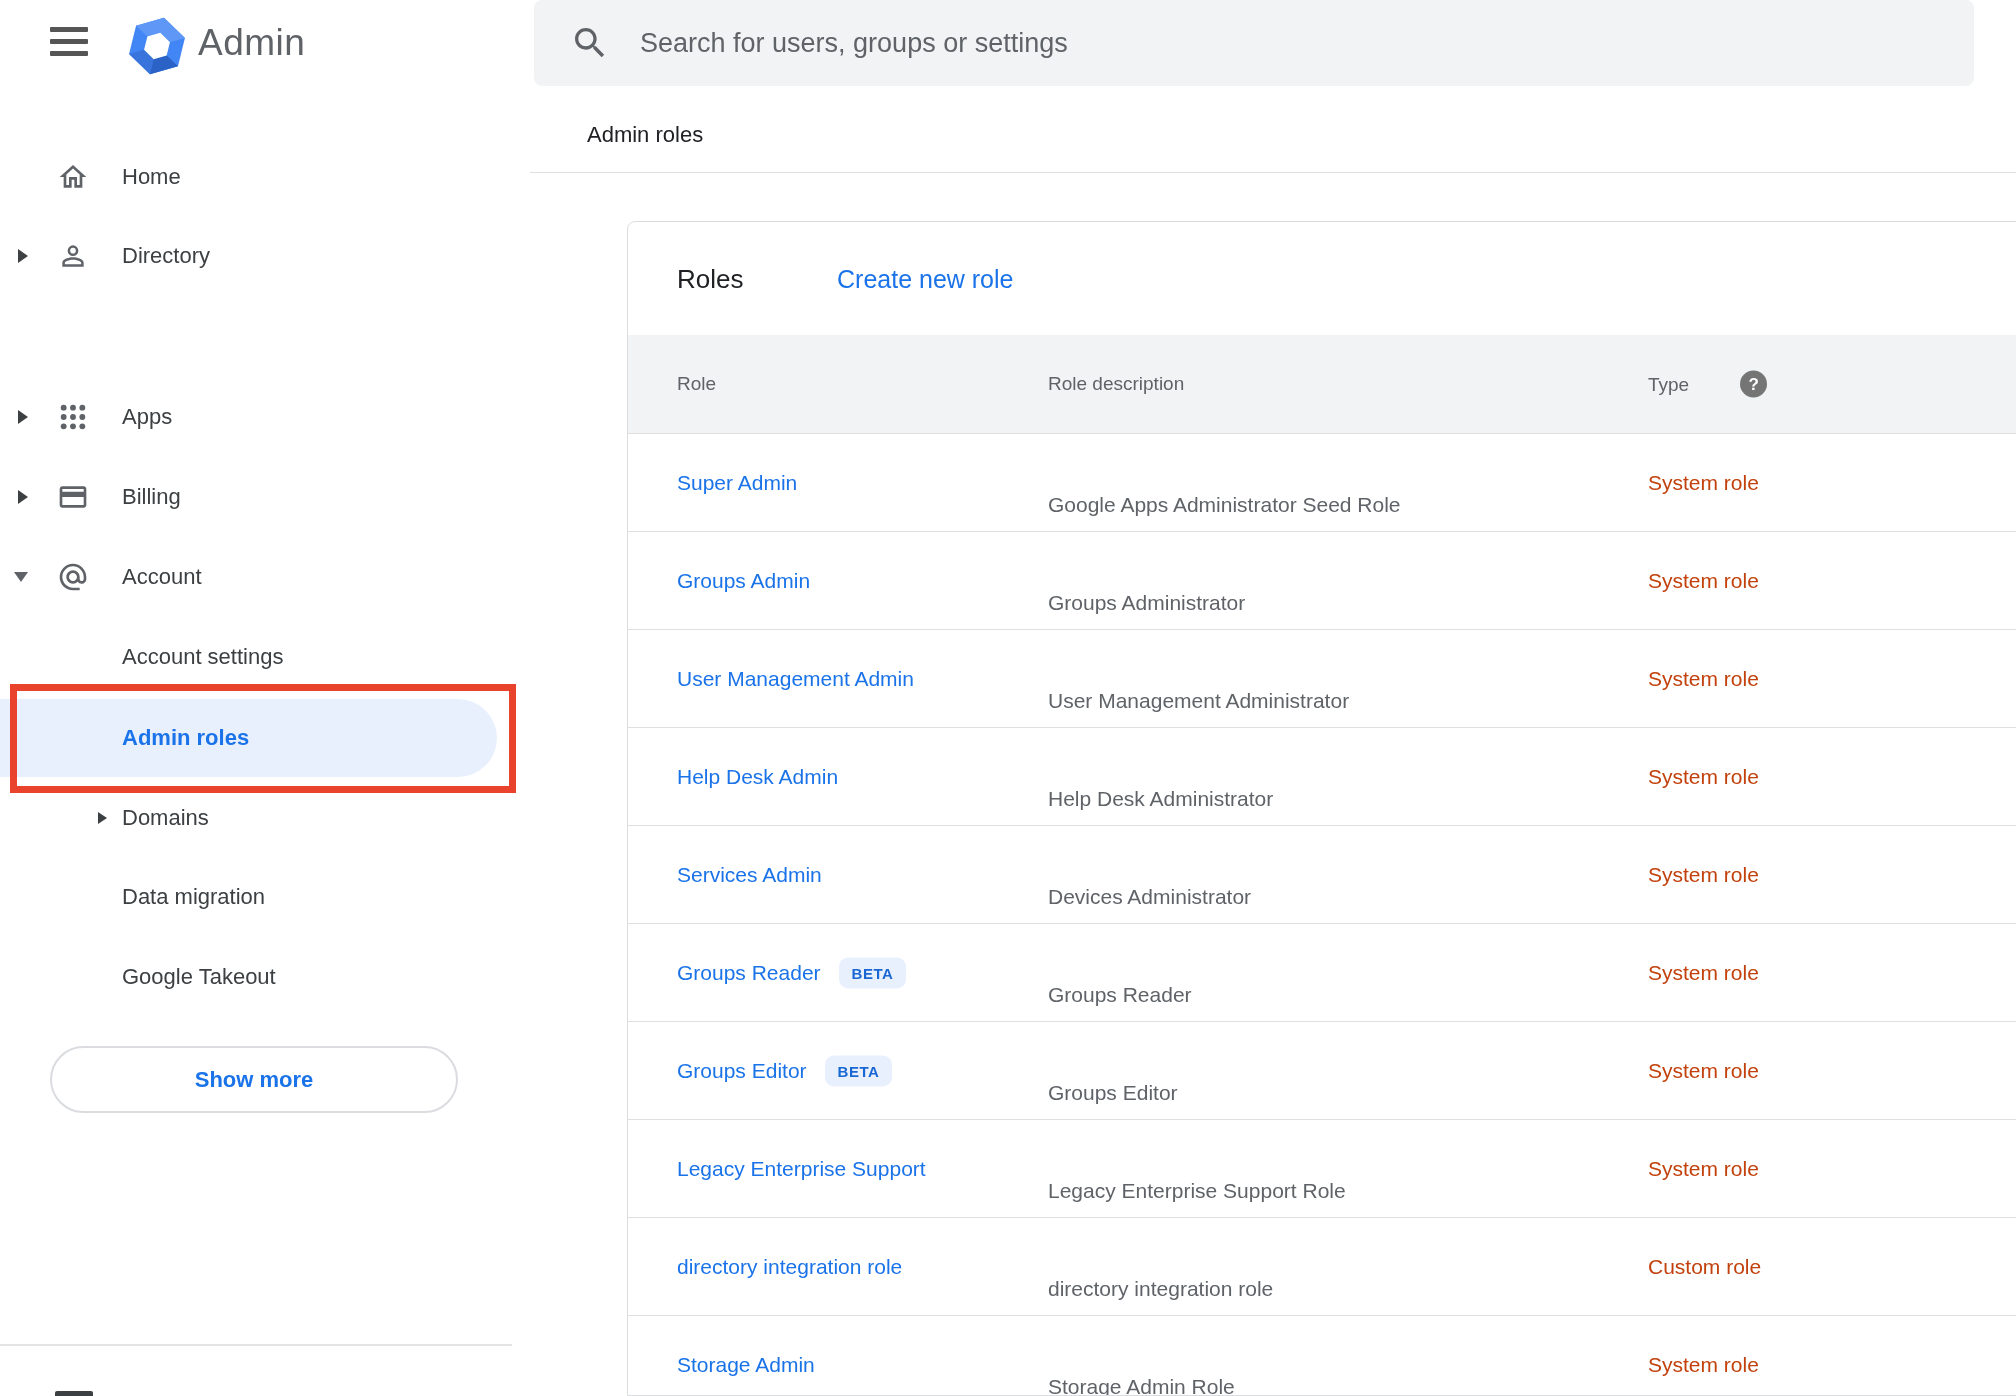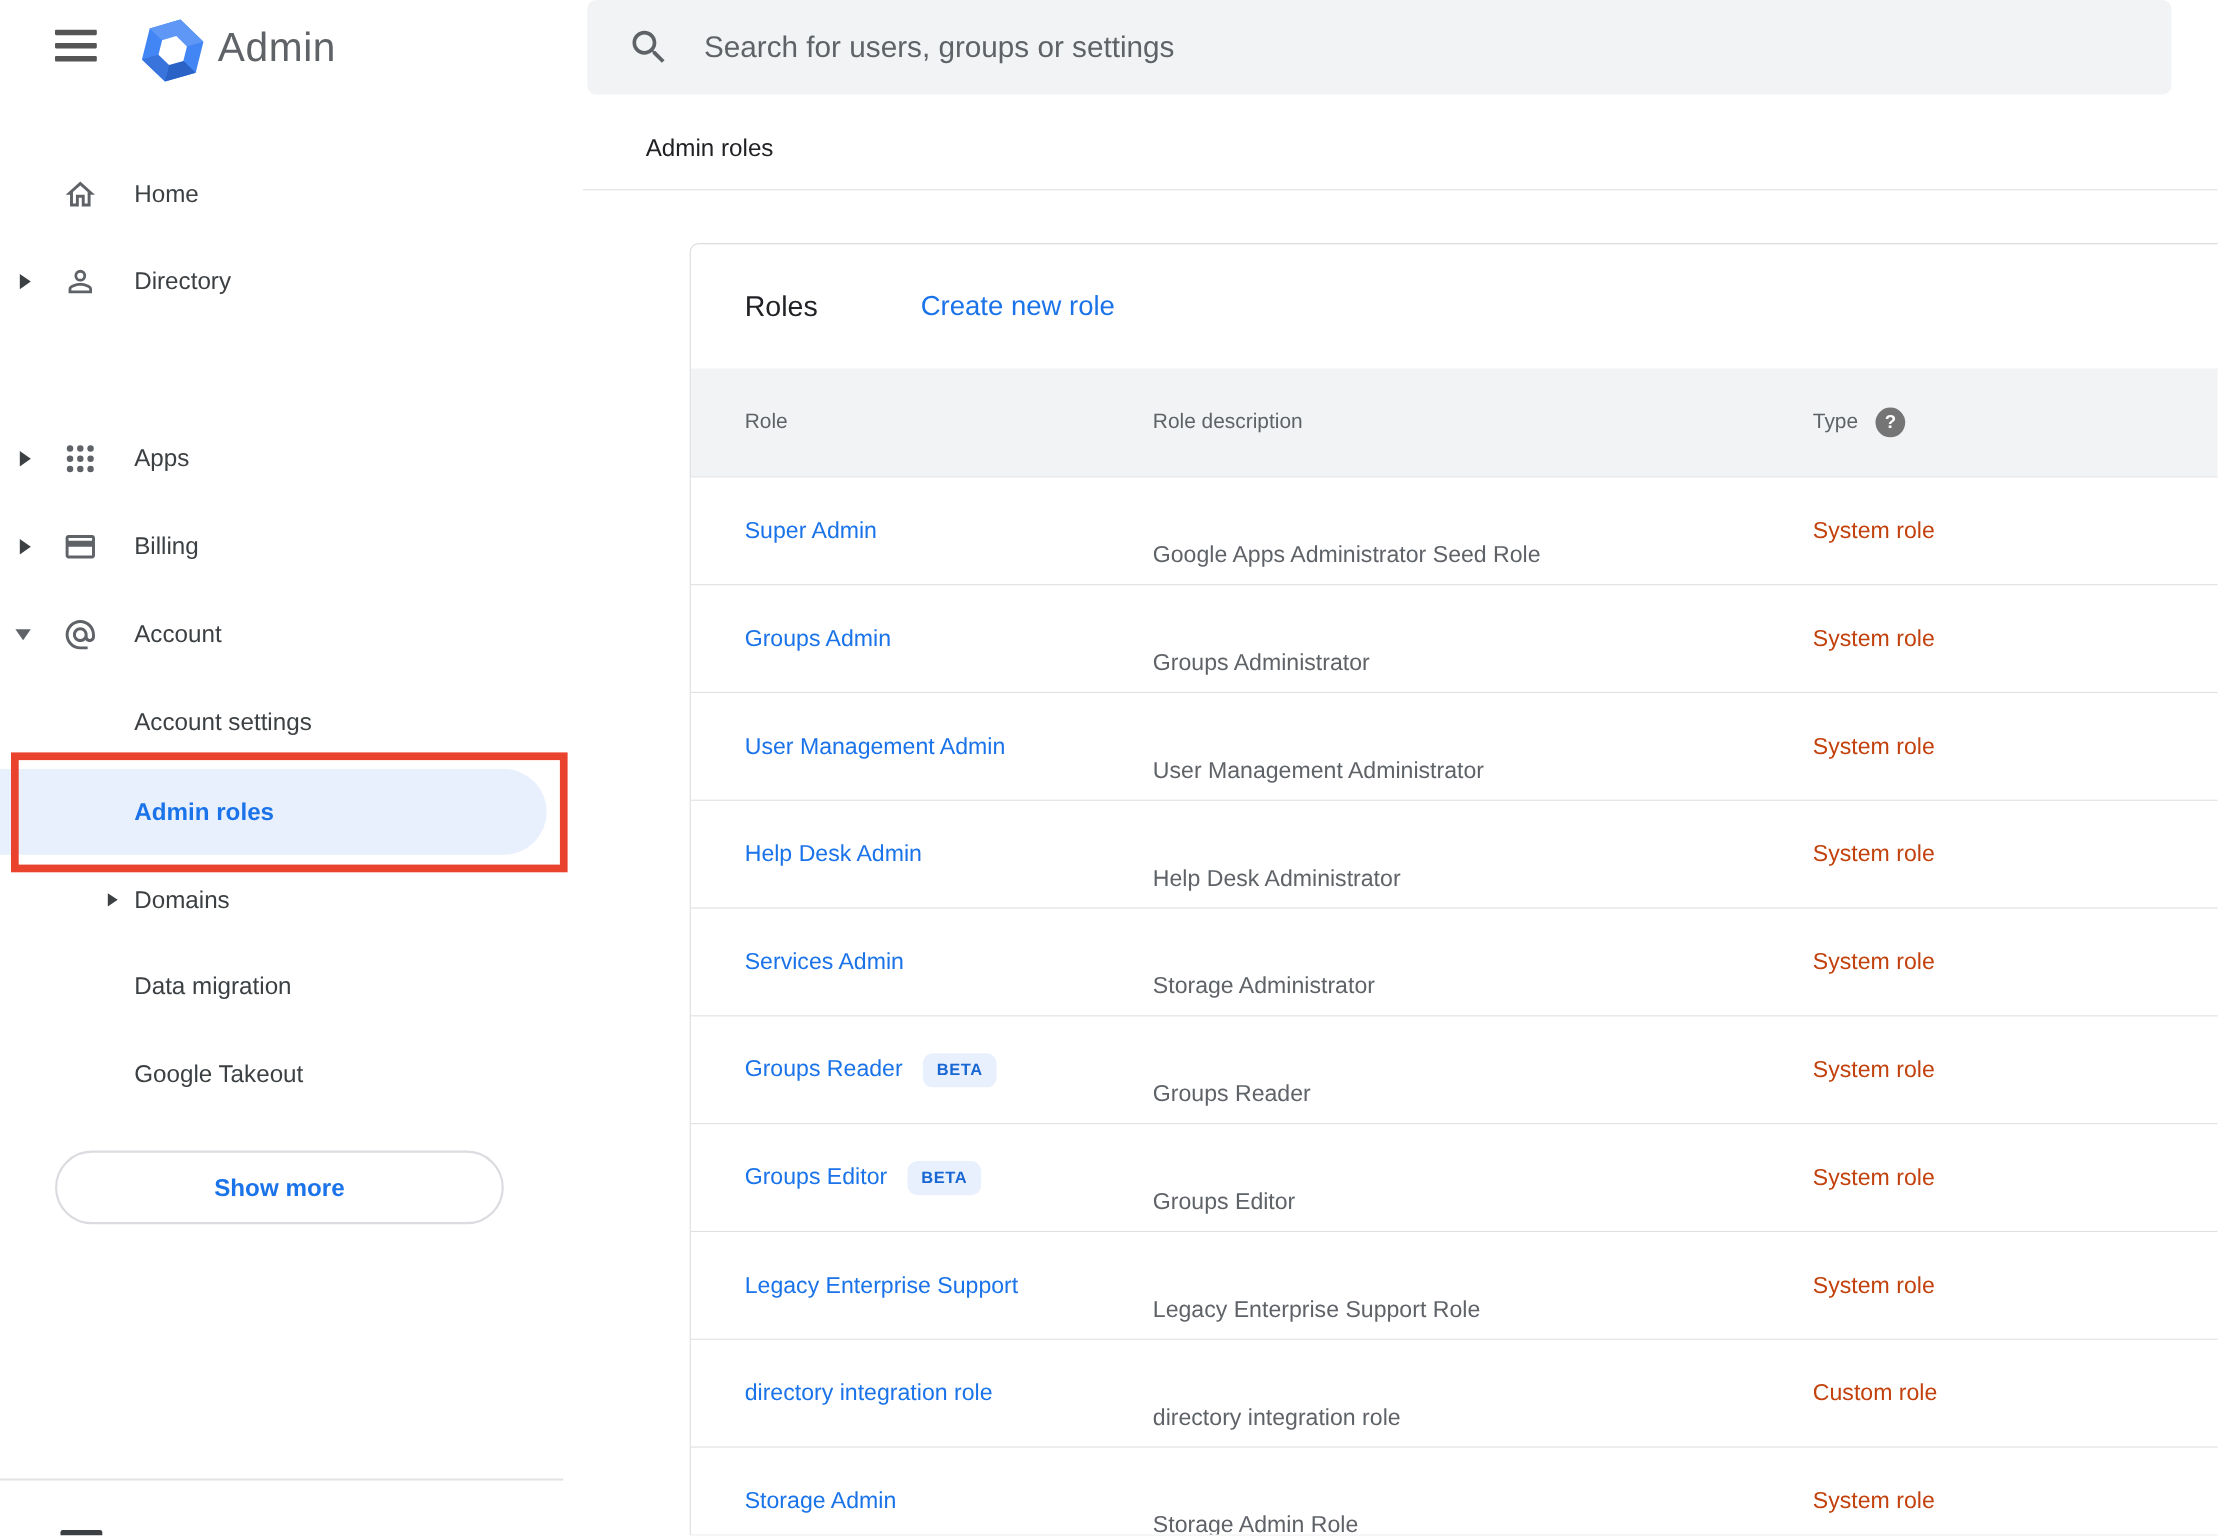--- a/index.html
+++ b/index.html
@@ -49,21 +49,21 @@
   
   .card { position:absolute; left:627px; top:221px; width:1420px; height:1175px; background:#fff;
           border:1px solid #dadce0; border-radius:8px 0 0 0; overflow:hidden; }
   .card-header { position:relative; height:113px; }
   .roles-title { position:absolute; left:49px; top:50%; transform:translateY(-50%); font-size:26px; font-weight:400; color:#202124; }
   .create-link { position:absolute; left:209px; top:50%; transform:translateY(-50%); font-size:25px; color:#1a73e8; cursor:pointer; }
 
   .thead { position:relative; height:98px; background:#f1f3f4; }
   .th { position:absolute; top:50%; transform:translateY(-50%); font-size:19px; color:#5f6368; }
   .th-role { left:49px; } .th-desc { left:420px; }
-  .th-type { left:1020px; display:flex; align-items:center; }
+  .th-type { left:1020px; display:flex; align-items:center;gap:35px; }
   .help-circle { display:inline-flex; width:27px; height:27px; margin-left:16px; background:#757575; border-radius:50%;
                  color:#fff; font-size:17px; font-weight:700; align-items:center; justify-content:center; cursor:pointer; }
 
   .trow { position:relative; height:98px; border-top:1px solid #e0e0e0; background:#fff; }
   .cell { position:absolute; top:50%; transform:translateY(-50%); font-size:21px; }
   .c-role { left:49px; color:#1a73e8; display:flex; align-items:center; cursor:pointer; }
   .c-role .role-link { color:#1a73e8; }
   .c-desc { left:420px; color:#5f6368;margin-top:22px; }
   .c-type { left:1020px; color:#c2410c; }
   .beta-badge { display:inline-block; margin-left:18px; padding:7px 13px; background:#e8f0fe; color:#1967d2;
@@ -244,21 +244,21 @@
           <span class="role-link">Help Desk Admin</span>
         </span>
       <span class="cell c-desc">Help Desk Administrator</span>
       <span class="cell c-type">System role</span>
     </div>
 
     <div class="trow">
       <span class="cell c-role">
           <span class="role-link">Services Admin</span>
         </span>
-      <span class="cell c-desc">Storage Administrator</span>
+      <span class="cell c-desc">Devices Administrator</span>
       <span class="cell c-type">System role</span>
     </div>
 
     <div class="trow">
       <span class="cell c-role">
         <span class="role-link">Groups Reader</span>
         <span class="beta-badge">BETA</span>
       </span>
       <span class="cell c-desc">Groups Reader</span>
       <span class="cell c-type">System role</span>

